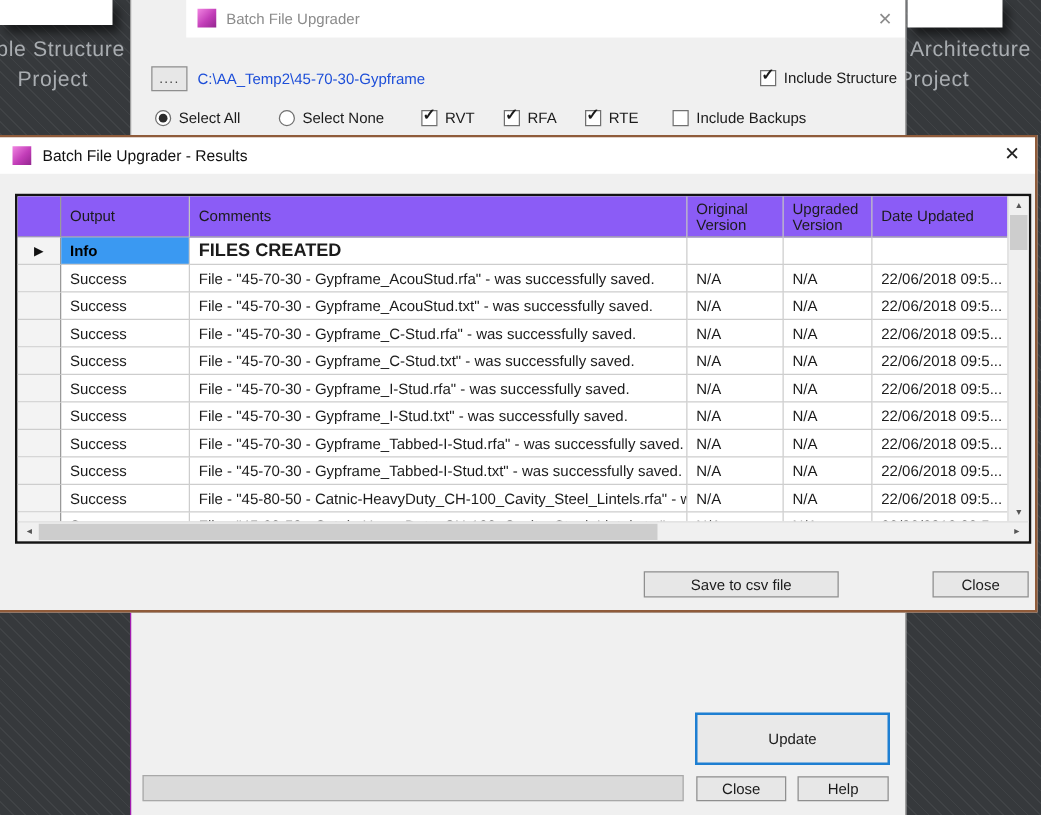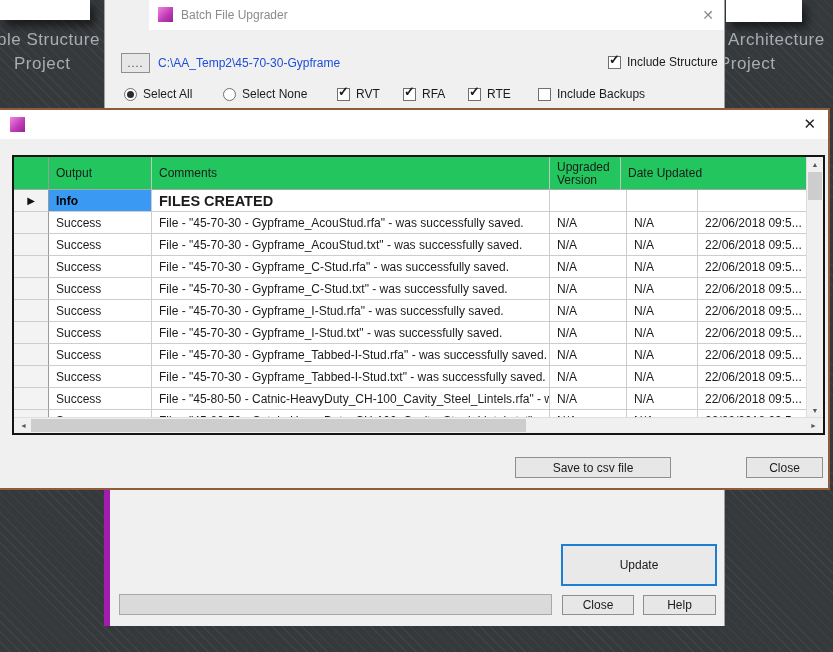--- a/index.html
+++ b/index.html
@@ -36,21 +36,21 @@
 
   
   .dlg-results{position:absolute;left:-4px;top:108px;width:834px;height:382px;background:#f0f0f0;border:2px solid #8f5b3a;box-sizing:border-box;z-index:3;}
   .dlg-results .titlebar{position:absolute;left:0;top:0;right:0;height:29px;background:#fff;}
   .dlg-results .app-icon{left:12px;top:7px;}
   .dlg-results .title{position:absolute;left:36px;top:8px;font-size:12.5px;color:#111;}
   .dlg-results .closex{right:12px;top:7px;color:#222;font-size:15px;}
 
   .rtable{position:absolute;left:14px;top:45px;width:813px;height:280px;background:#fff;border:2px solid #141414;box-sizing:border-box;overflow:hidden;}
   .rt-inner{position:absolute;left:0;top:0;right:16px;bottom:15px;overflow:hidden;}
-  .rt-header{display:flex;height:33px;background:#22c55e;}
+  .rt-header{display:flex;height:33px;background:#8b5cf6;}
   .hc{box-sizing:border-box;border-right:1px solid #c3c3c3;border-bottom:1px solid #a8a8a8;padding:2px 0 0 7px;font-size:12px;color:#1b1b1b;display:flex;align-items:center;line-height:1.1;}
   .rt-row{display:flex;height:22px;}
   .dc{box-sizing:border-box;border-right:1px solid #cdcdcd;border-bottom:1px solid #cdcdcd;padding:0 0 0 7px;font-size:12px;color:#1b1b1b;display:flex;align-items:center;white-space:nowrap;overflow:hidden;}
   .w-rowhdr{width:35px;flex:none;padding-left:0;justify-content:center;}
   .w-out{width:103px;flex:none;}
   .w-com{width:398px;flex:none;}
   .w-orig{width:77px;flex:none;}
   .w-upg{width:71px;flex:none;}
   .w-date{flex:1;}
   .rt-row .w-rowhdr{background:#f3f3f3;border-right:1px solid #9a9a9a;}
@@ -67,21 +67,21 @@
   .hscroll{position:absolute;left:0;right:0;bottom:0;height:15px;background:#f0f0f0;border-top:1px solid #dedede;}
   .hscroll .sb-arrow{position:absolute;top:0;width:15px;height:15px;display:flex;align-items:center;justify-content:center;font-size:7px;color:#555;}
   .hscroll .left{left:2px;}
   .hscroll .right{right:2px;}
   .hscroll .thumb{position:absolute;left:17px;top:1px;width:495px;height:13px;background:#cdcdcd;}
 
   .save-csv-btn{left:517px;top:347px;width:156px;height:21px;}
   .res-close-btn{left:748px;top:347px;width:77px;height:21px;}
 
   
-  .dlg-bottom{position:absolute;left:104px;top:464px;width:621px;height:162px;background:#f0f0f0;border-left:6px solid #a21caf;border-right:1px solid #a0a0a0;box-sizing:border-box;z-index:1;}
+  .dlg-bottom{position:absolute;left:104px;top:490px;width:621px;height:162px;background:#f0f0f0;border-left:1px solid #a21caf;border-right:1px solid #a0a0a0;box-sizing:border-box;z-index:1;}
   .update-btn{left:451px;top:80px;width:156px;height:42px;border:2px solid #1e7fd2;background:#e9e9e9;font-size:12px;}
   .progressbar{position:absolute;left:9px;top:130px;width:433px;height:21px;background:#dadada;border:1px solid #a8a8a8;box-sizing:border-box;}
   .bot-close-btn{left:452px;top:131px;width:72px;height:20px;}
   .help-btn{left:533px;top:131px;width:73px;height:20px;}
 </style>
 </head>
 <body>
 
 <div class="screen">
 
@@ -144,29 +144,31 @@
     </div>
     <div class="ck-row" style="left:433px;top:87px;">
       <span class="cb"></span>
       <span>Include Backups</span>
     </div>
   </div>
 
   <div class="dlg-results">
     <div class="titlebar">
       <span class="app-icon"></span>
+      <span class="title">Batch File Upgrader - Results</span>
       <span class="closex">✕</span>
     </div>
 
     <div class="rtable">
       <div class="rt-inner">
         <div class="rt-header">
           <div class="hc w-rowhdr"></div>
           <div class="hc w-out">Output</div>
           <div class="hc w-com">Comments</div>
+          <div class="hc w-orig">Original Version</div>
           <div class="hc w-upg">Upgraded Version</div>
           <div class="hc w-date">Date Updated</div>
         </div>
         <div>
             <div class="rt-row info-row">
     <div class="dc w-rowhdr">
                 <span class="arrow">▶</span>
               </div>
     <div class="dc w-out c-out">Info</div>
     <div class="dc w-com c-com">FILES CREATED</div>

